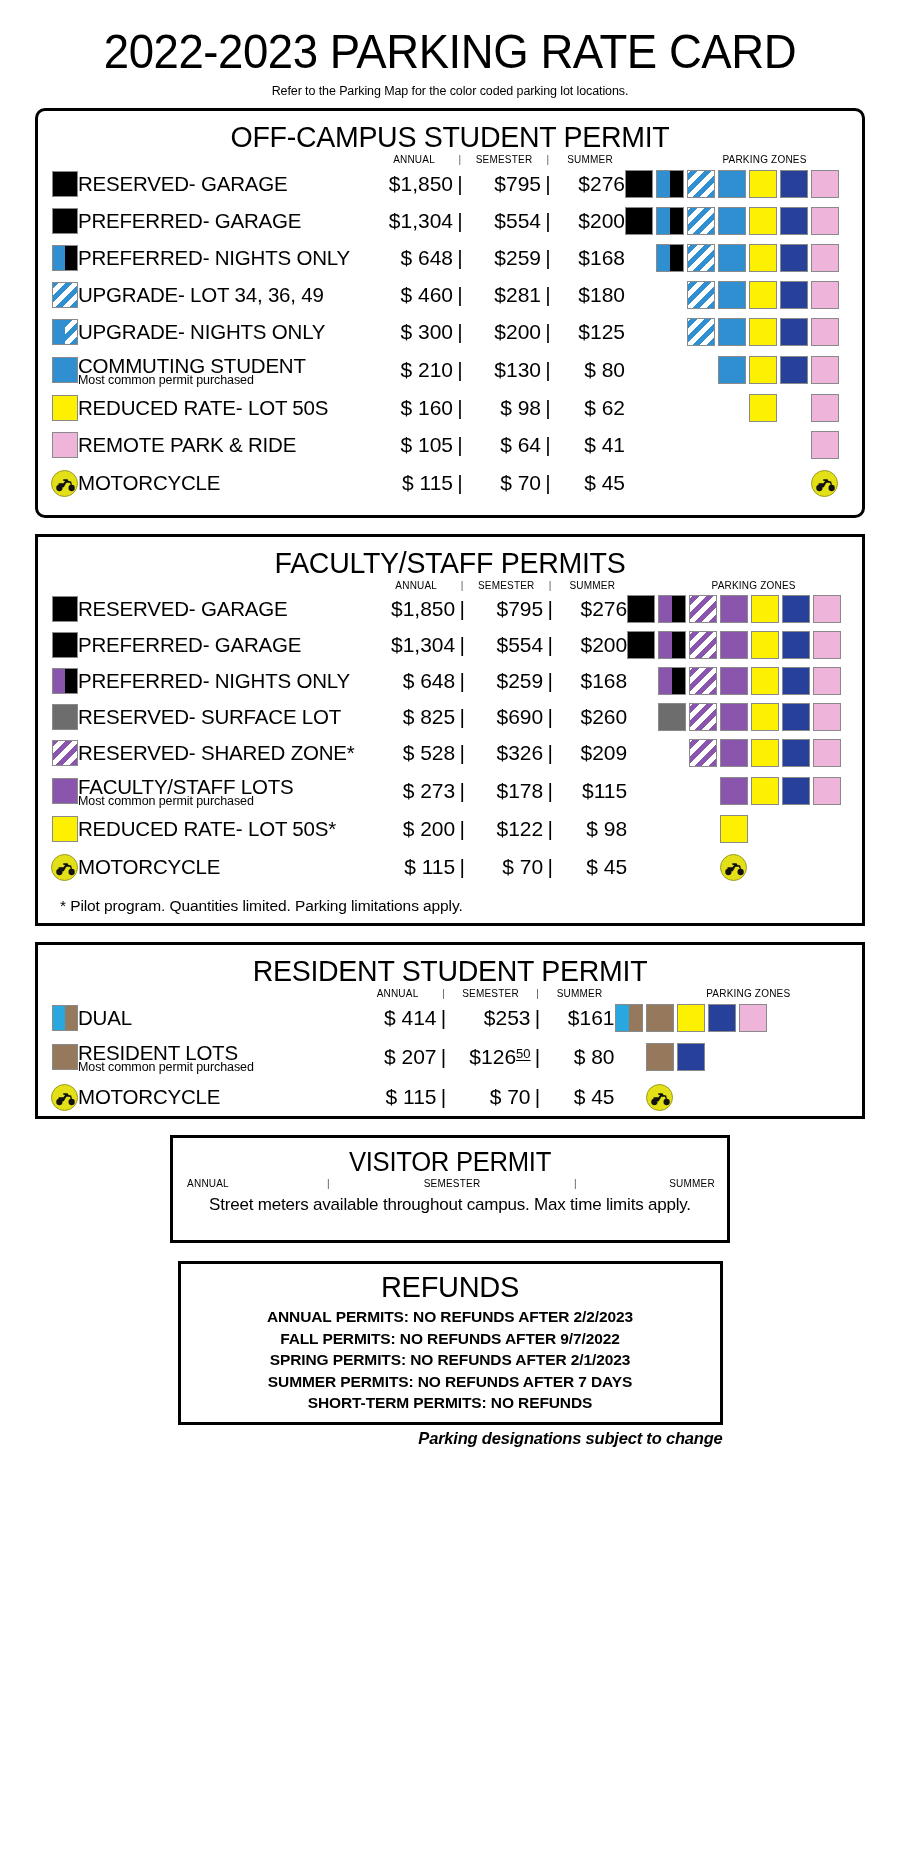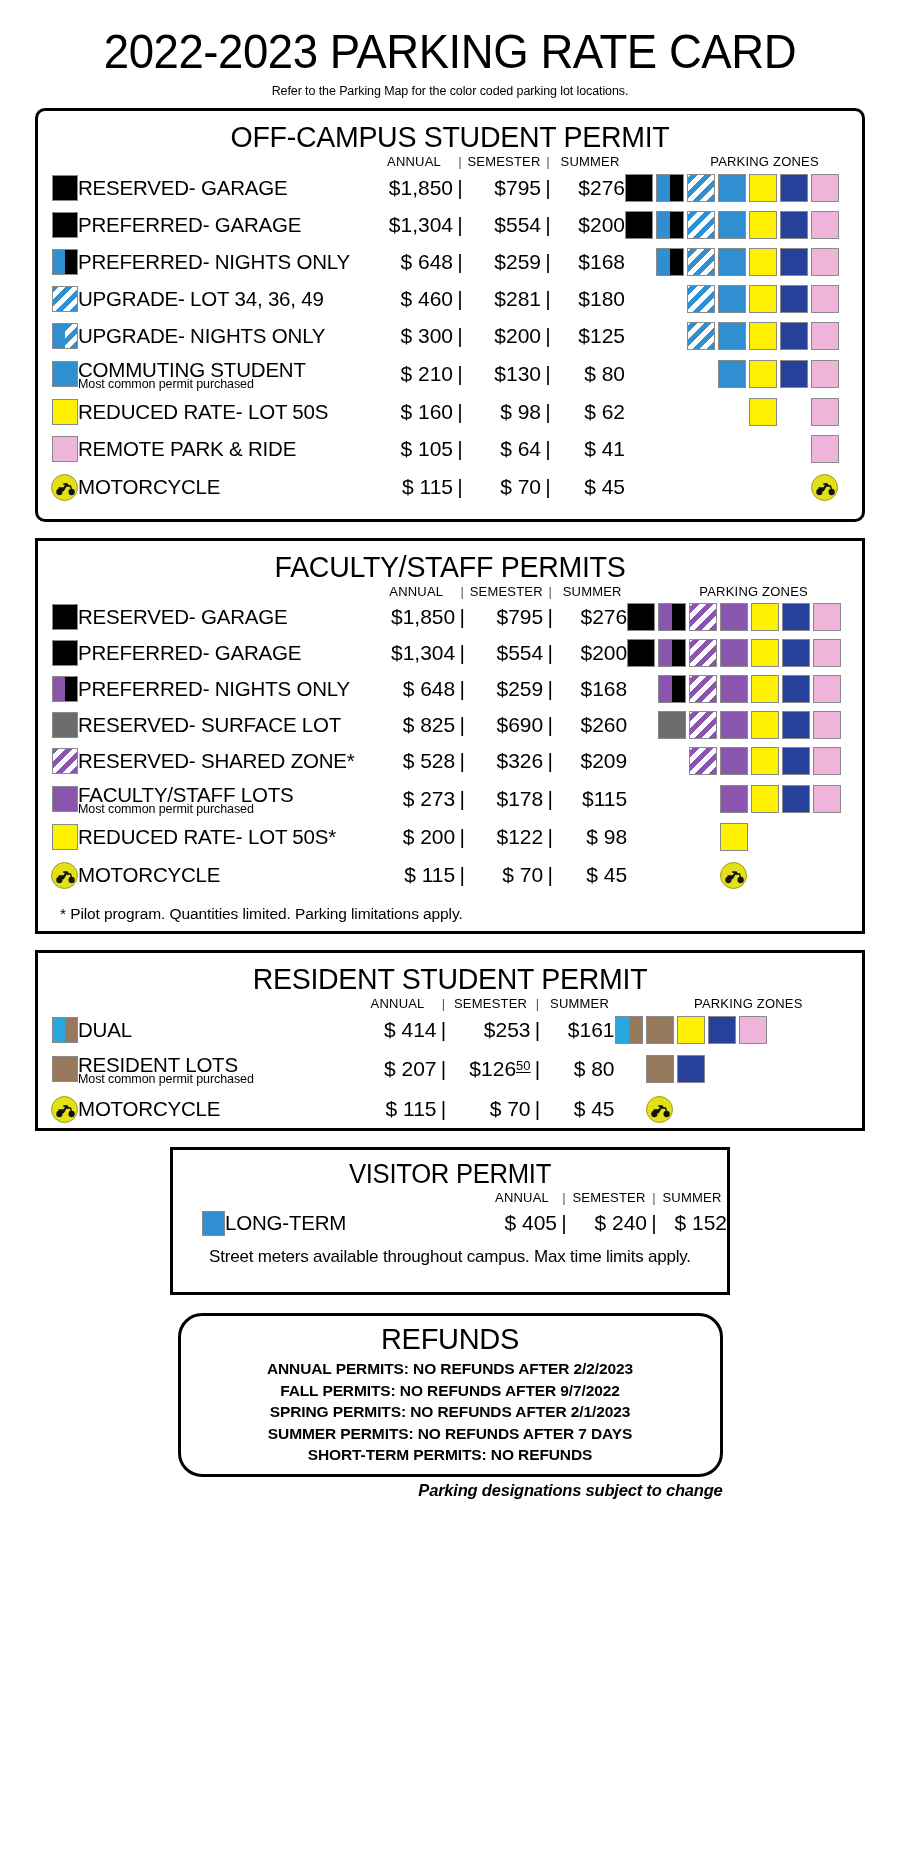--- a/index.html
+++ b/index.html
@@ -29,37 +29,37 @@
 
   
   .section {
     border: 3px solid #000;
     margin: 0 auto;
     background: #fff;
     position: relative;
   }
   .sec-wide { width: 830px; }
   .sec-visitor { width: 560px; }
-  .sec-refunds { width: 545px; border-radius: 24px; }
+  .sec-refunds { width: 545px; }
 
   .sec-title {
     text-align: center;
     font-size: 30px;
     font-weight: 400;
     letter-spacing: -0.3px;
     padding-top: 9px;
     transform: scaleX(0.95);
   }
   .sec-title.sm { font-size: 27px; }
 
   
   table.rates { width: 100%; border-collapse: collapse; }
   table.rates td { vertical-align: middle; padding: 0; }
 
-  .colhead-row td { font-size: 13px; letter-spacing: 0.2px; padding-bottom: 1px; text-align: center; }
+  .colhead-row td { font-size: 10px; letter-spacing: 0.2px; padding-bottom: 1px; text-align: center; }
   .colhead-sep { font-size: 12px; color: #555; }
 
   .swatch-cell { width: 40px; text-align: right; padding-right: 4px; white-space: nowrap; }
   .label-cell { font-size: 20.5px; letter-spacing: -0.2px; white-space: nowrap; padding-left: 2px; }
   .label-cell .sub {
     display: block;
     font-size: 12.5px;
     letter-spacing: -0.1px;
     margin-top: -4px;
     line-height: 1.1;
@@ -559,29 +559,20 @@
         <tr class="colhead-row">
       <td></td>
           <td></td>
       <td style="width:70px;">ANNUAL</td>
       <td class="colhead-sep">|</td>
       <td style="width:76px;">SEMESTER</td>
       <td class="colhead-sep">|</td>
       <td style="width:66px;padding-right:4px;">SUMMER</td>
     </tr>
 
-    <tr style="height:36px;">
-      <td class="swatch-cell" style="width:52px;"><span class="sw small f-blue"></span></td>
-      <td class="label-cell">LONG-TERM</td>
-      <td class="money">$  405</td>
-      <td class="sep">|</td>
-      <td class="money">$ 240</td>
-      <td class="sep">|</td>
-      <td class="money">$ 152</td>
-    </tr>
 
 
   </tbody>
     </table>
 
   <div class="visitor-note">Street meters available throughout campus. Max time limits apply.</div>
 </div>
 
 <div class="section sec-refunds" style="margin-top:18px;">
   <div class="refund-title">REFUNDS</div>

